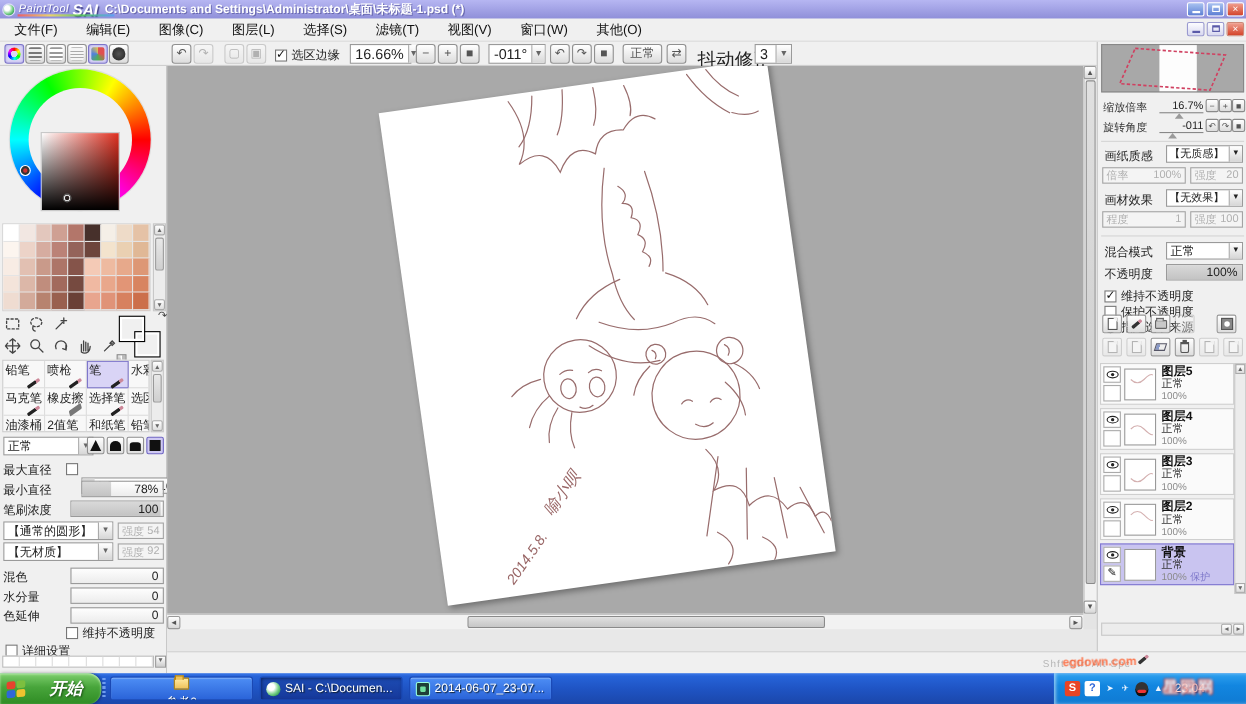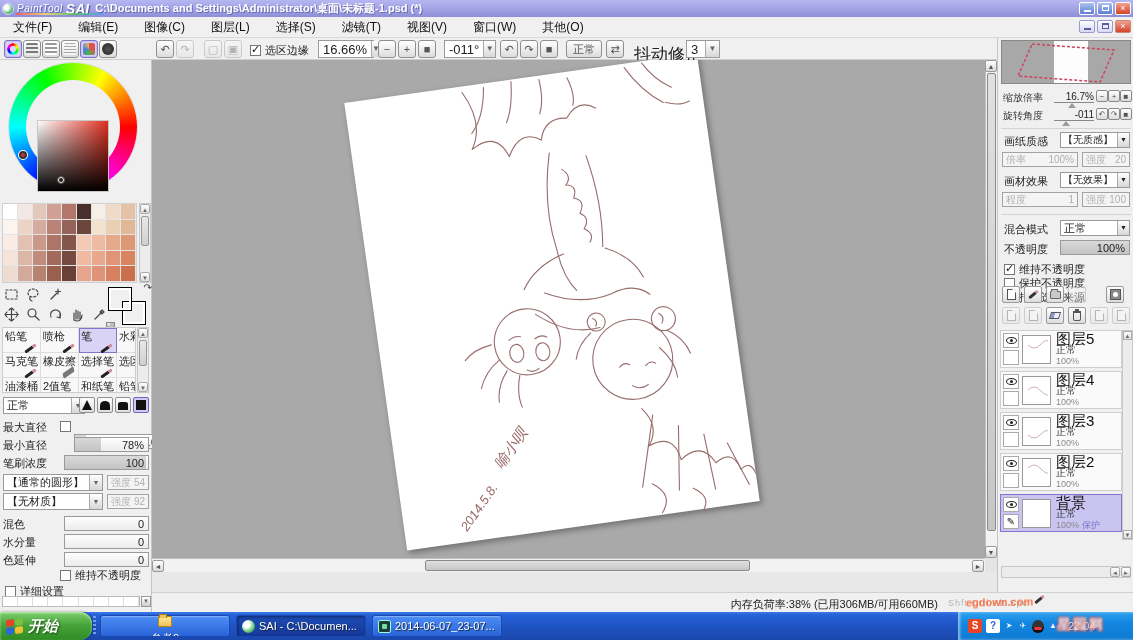--- a/index.html
+++ b/index.html
@@ -185,41 +185,41 @@
   .layerlist { position:absolute; left:2px; top:292px; width:122px; }
   .lrow { position:relative; width:122px; height:38px; background:#fafafa; border:1px solid #cfcfcf; margin-bottom:3px; }
   .lrow.selected { background:#c9c4f0; border-color:#8078d0; }
   .lrow .eyebox,.lrow .subbox { position:absolute; left:2px; width:16px; height:15px; border:1px solid #aaa; background:#fff;
     display:flex; align-items:center; justify-content:center; }
   .lrow .eyebox { top:2px; } .lrow .subbox { top:19px; font-size:10px; color:#222; }
   .eye { width:11px; height:7px; border:1px solid #222; border-radius:50%; position:relative; }
   .eye::after { content:""; position:absolute; left:3px; top:1px; width:3px; height:3px; border-radius:50%; background:#222; }
   .lthumb { position:absolute; left:21px; top:4px; width:29px; height:29px; background:#fff; border:1px solid #999; }
   .lmeta { position:absolute; left:55px; top:2px; line-height:11px; }
-  .lname { font-size:15px; color:#111; }
+  .lname { font-size:11px; color:#111;font-weight:bold; }
   .lmode { font-size:10px; color:#333; }
   .lopa { font-size:9px; color:#8a8a8a; }
   .lbadge { font-size:9px; color:#7a74c8; margin-left:3px; }
   .laylist-scroll { position:absolute; right:0; top:292px; width:11px; height:210px; background:#ececec; border:1px solid #c8c8c8; }
 
   
   .statusbar { position:absolute; left:152px; top:592px; width:981px; height:20px; background:#f0f0f0;
     border-top:1px solid #d0d0d0; }
   .mem { position:absolute; right:195px; top:4px; font-size:11px; color:#222; }
   .mods { position:absolute; right:105px; top:5px; font-size:9px; color:#b5b5b5; letter-spacing:1px; }
   .wm1 { position:absolute; right:100px; top:3px; font-size:11px; font-weight:bold; color:#ff5a28;
     filter:blur(.7px); opacity:.8; transform:rotate(-1deg); }
   .statusbar .penico { position:absolute; right:88px; top:5px; }
 
   
   .taskbar { position:absolute; left:0; top:612px; width:1133px; height:28px;
     background:linear-gradient(#3d79e8 0%,#2663d8 10%,#1f54c4 50%,#1b48ad 95%); }
   .startbtn { position:absolute; left:0; top:0; width:92px; height:28px; border-radius:0 12px 12px 0;
     background:linear-gradient(#7fd06f 0%,#48a53b 45%,#2f8c24 100%); box-shadow:inset 0 1px 2px #c8f0b8, 1px 0 3px rgba(0,0,0,.4);
-    display:flex; align-items:center; gap:5px; padding-left:6px; }
+    display:flex; align-items:center; gap:22px; padding-left:6px; }
   .xpflag { width:17px; height:15px; display:grid; grid-template-columns:8px 8px; grid-template-rows:7px 7px; gap:1px; transform:skewY(-6deg); }
   .xpflag i { border-radius:2px; } .xpflag i:nth-child(1){background:#e6432d;} .xpflag i:nth-child(2){background:#7cbf3f;}
   .xpflag i:nth-child(3){background:#2f67d8;} .xpflag i:nth-child(4){background:#efc32f;}
   .startbtn span { color:#fff; font-size:15px; font-weight:bold; font-style:italic; text-shadow:1px 1px 2px #1a4a12; }
   .qsep { position:absolute; left:93px; top:4px; width:3px; height:20px;
     background:repeating-linear-gradient(#6f9df0 0 2px, transparent 2px 4px); }
   .taskbtn { position:absolute; top:3px; height:22px; width:130px; border-radius:3px;
     background:linear-gradient(#4d8ef5,#2a63d8); border:1px solid #1a48b4; box-shadow:inset 0 1px 1px #85b2f8;
     display:flex; align-items:center; gap:4px; padding:0 5px; color:#fff; font-size:11px; }
   .taskbtn.active { background:linear-gradient(#1d4cb4,#16389a); box-shadow:inset 1px 1px 3px #0d2866; }
@@ -830,21 +830,20 @@
       <span class="arr" style="position:absolute;top:0;left:0;width:9px;height:9px;font-size:6px;line-height:9px;text-align:center;background:linear-gradient(#fff,#ddd);border:1px solid #aaa;color:#666">▲</span>
       <span class="arr" style="position:absolute;bottom:0;left:0;width:9px;height:9px;font-size:6px;line-height:9px;text-align:center;background:linear-gradient(#fff,#ddd);border:1px solid #aaa;color:#666">▼</span>
     </div>
     <div class="mini-scroll" style="left:3px;top:528px;width:130px;height:12px">
       <span class="arr" style="left:108px;top:0">◄</span>
       <span class="arr" style="left:119px;top:0">►</span>
     </div>
   </div>
 
   <div class="statusbar">
-    <span class="mem">内存负荷率:38%  (已用306MB/可用660MB)</span>
     <span class="mods">Shft Ctrl Alt Spc</span>
     <span class="wm1">egdown.com</span>
     <span class="penico icon-pen-sm"></span>
   </div>
 
   <div class="taskbar">
     <div class="startbtn">
       <div class="xpflag">
           <i></i>
           <i></i>

